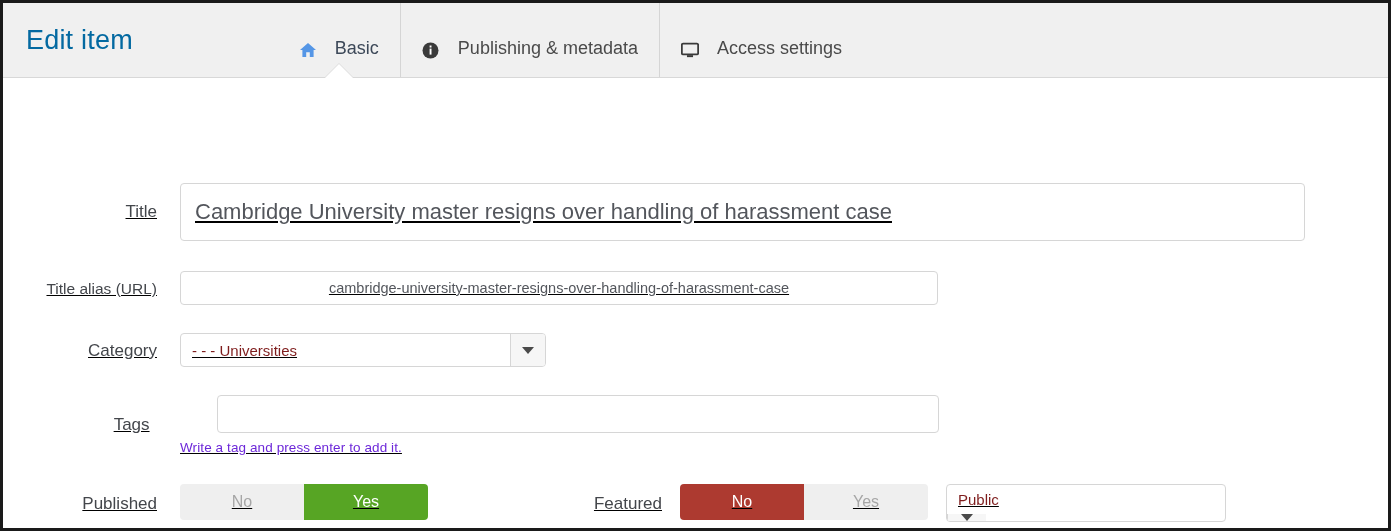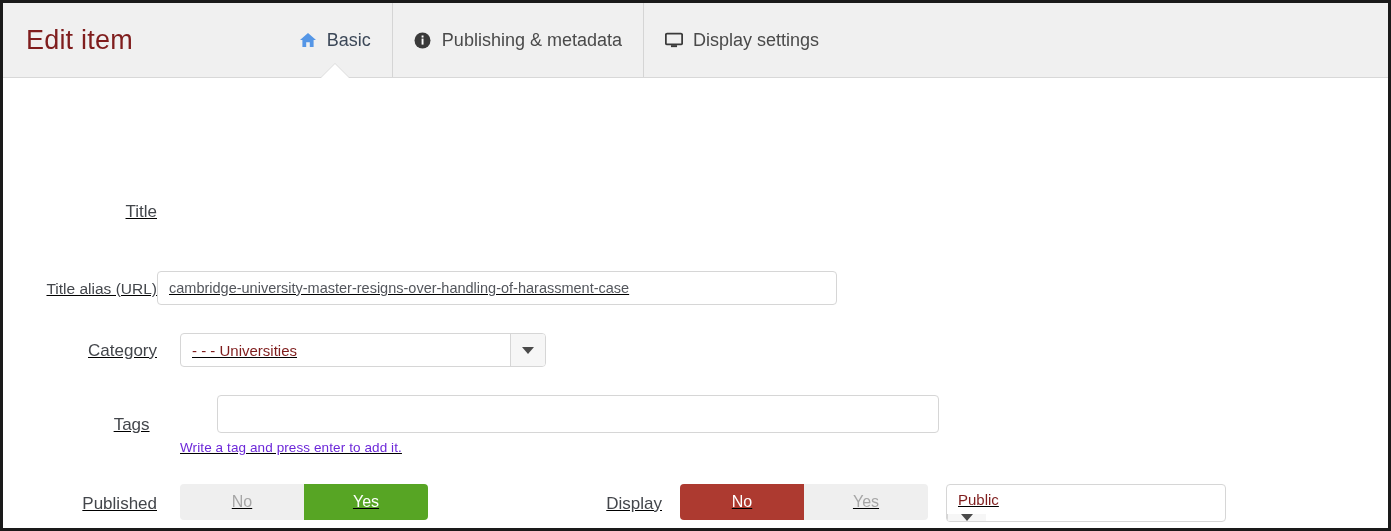--- a/index.html
+++ b/index.html
@@ -28,37 +28,37 @@
     position: relative;
     height: 75px;
     background: #f0f0f0;
     border-bottom: 1px solid #d8d8d8;
     display: flex;
     align-items: stretch;
     box-sizing: border-box;
   }
   .page-title {
     font-size: 27px;
-    color: #7f1d1d;
+    color: #0369a1;
     letter-spacing: .2px;
     display: flex;
     align-items: center;
     padding-left: 23px;
     flex: 0 0 auto;
     white-space: nowrap;
   }
   .tabs {
     display: flex;
     align-items: stretch;
     margin-left: 145px;
   }
   .tab {
     display: flex;
-    align-items: center;
-    gap: 10px;
+    align-items: flex-end;
+    gap: 18px;
     padding: 18px 21px;
     font-size: 18px;
     color: #4a4a4a;
     border-left: 1px solid #d5d5d5;
     white-space: nowrap;
     cursor: pointer;
     position: relative;
   }
   .tab:first-child { border-left: none; }
   .tab.active { color: #3c4858; }
@@ -221,35 +221,36 @@
         <span>Publishing &amp; metadata</span>
       </div>
 
       <div class="tab">
         <span class="tab-icon">
           <svg width="19" height="17" viewBox="0 0 19 17" aria-hidden="true">
             <rect x="0.9" y="1.2" width="17.2" height="11.4" rx="1.3" fill="none" stroke="#3a3a3a" stroke-width="1.9"></rect>
             <rect x="6.3" y="13.4" width="6.4" height="2.1" fill="#3a3a3a"></rect>
           </svg>
         </span>
-        <span>Display settings</span>
+        <span>Access settings</span>
       </div>
 
     </div>
   </div>
 
   <div class="form">
 
     <div class="row" style="left:0; top:105px; width:1302px;">
       <div class="lbl" style="width:154px; padding-top:20px;">Title</div>
+      <input class="txt big" style="width: 1125px; margin-left: 23px;" value="Cambridge University master resigns over handling of harassment case">
     </div>
 
     <div class="row" style="left:0; top:193px; width:936px;">
       <div class="lbl small" style="width:154px; padding-top:10px;">Title alias (URL)</div>
-      <input class="txt mid" style="width: 680px; " value="cambridge-university-master-resigns-over-handling-of-harassment-case">
+      <input class="txt mid" style="width: 758px; margin-left: 23px; text-align: center;" value="cambridge-university-master-resigns-over-handling-of-harassment-case">
     </div>
 
     <div class="row" style="left:0; top:255px; width:545px;">
       <div class="lbl" style="width:154px; padding-top:9px;">Category</div>
       <div class="select" style="width:366px; margin-left:23px;">
         <div class="value">- - - Universities</div>
         <div class="arrow">
             <span class="tri-down"></span>
           </div>
       </div>
@@ -264,21 +265,21 @@
     </div>
 
     <div class="row" style="left:0; top:406px; width:1260px;">
 
       <div class="lbl" style="width:154px; padding-top:11px;">Published</div>
       <div class="btngroup" style="margin-left:23px;">
         <div class="btn off">No</div>
         <div class="btn on-green">Yes</div>
       </div>
 
-      <div class="lbl" style="width:138px; padding-top:11px; margin-left:96px;">Display</div>
+      <div class="lbl" style="width:138px; padding-top:11px; margin-left:96px;">Featured</div>
       <div class="btngroup" style="margin-left:18px;">
         <div class="btn on-red">No</div>
         <div class="btn off">Yes</div>
       </div>
 
       <div class="select big" style="width:280px; margin-left:18px;">
         <div class="value">Public</div>
         <div class="arrow">
             <span class="tri-down"></span>
           </div>

